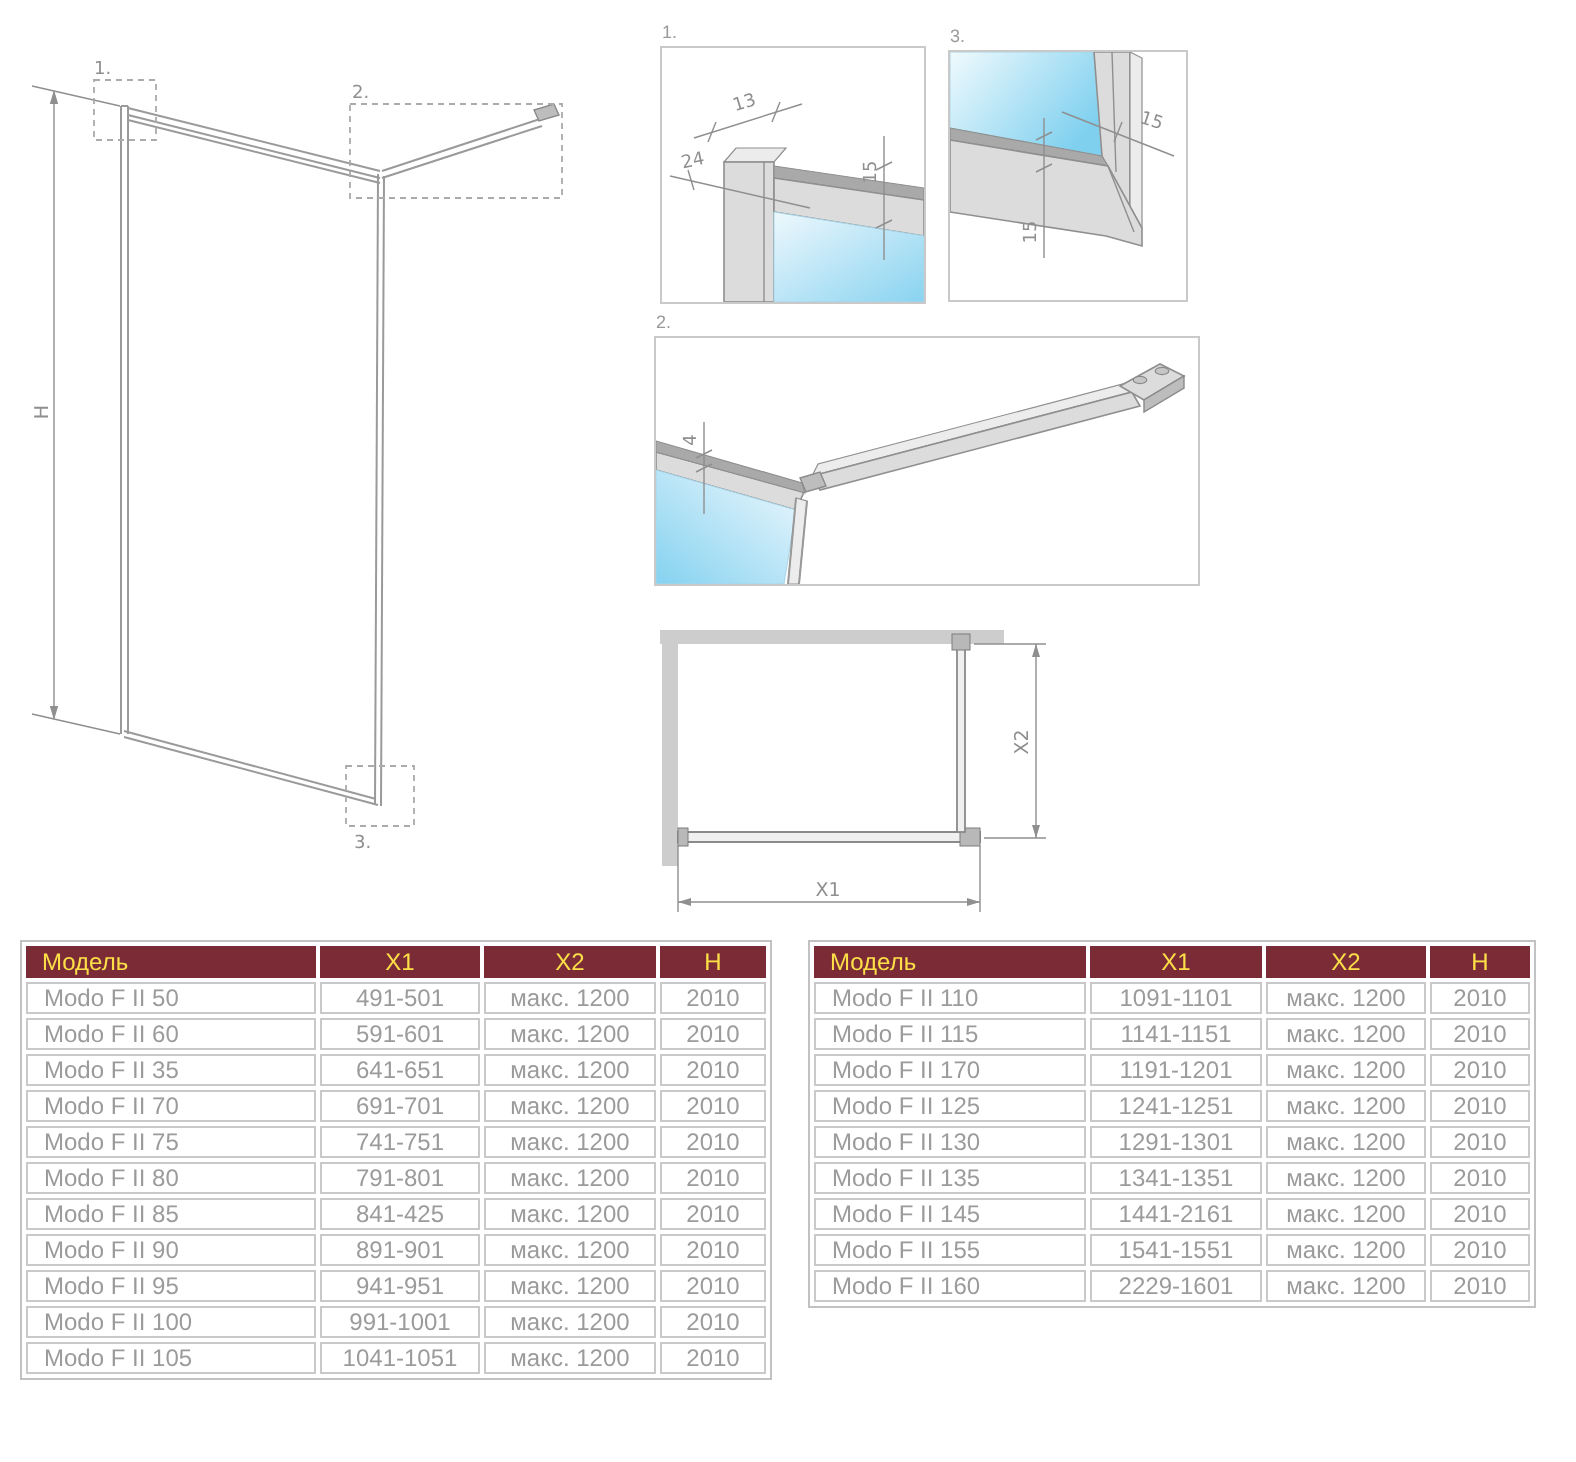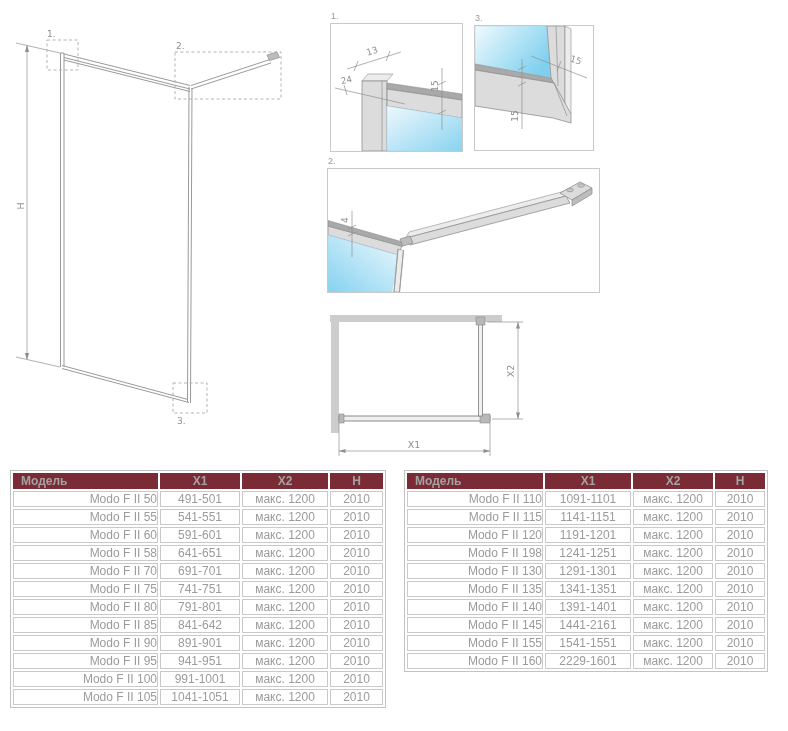--- a/index.html
+++ b/index.html
@@ -15,24 +15,24 @@
   .ln{stroke:#9a9a9a;stroke-width:1;fill:none}
   .thin{stroke:#8f8f8f;stroke-width:0.7;fill:none}
   .dash{stroke:#ababab;stroke-width:0.9;fill:none;stroke-dasharray:3 2.5}
   .arrow{fill:#8f8f8f;stroke:none}
   .frame{fill:#dcdcdc;stroke:#8f8f8f;stroke-width:0.8}
   .frame-dk{fill:#a9a9a9;stroke:#8f8f8f;stroke-width:0.6}
   .frame-lt{fill:#ececec;stroke:#8f8f8f;stroke-width:0.6}
   .metal{fill:#bdbdbd;stroke:#8a8a8a;stroke-width:0.7}
   .wall{fill:#cdcdcd;stroke:none}
   table{border-collapse:separate;border-spacing:2px;background:#fff;border:1px solid #c2c2c2;table-layout:fixed}
-  th{background:#7a2b36;color:#a3a3a3;font-size:12px;font-weight:bold;height:16px;text-align:center;overflow:hidden}
+  th{background:#7a2b36;color:#fde047;font-size:12px;font-weight:normal;height:16px;text-align:center;overflow:hidden}
   th.first{text-align:left;padding-left:8px}
   td{border:1px solid #c9c9c9;color:#9b9b9b;font-size:12px;height:14px;text-align:center;white-space:nowrap;overflow:hidden}
-  td:first-child{text-align:right;padding-left:8px}
+  td:first-child{text-align:left;padding-left:8px}
 </style>
 </head>
 <body>
 
 <div class="abs" style="left:0;top:0;width:788px;height:731px">
 
   <svg class="abs" style="left:0;top:0" width="330" height="462" viewBox="0 0 330 462">
 
     <g>
       <line class="thin" x1="60" y1="53" x2="16" y2="43"></line>
@@ -238,33 +238,27 @@
       </tr>
     </thead>
     <tbody>
         <tr>
           <td>Modo F II 50</td>
           <td>491-501</td>
           <td>макс. 1200</td>
           <td>2010</td>
         </tr>
         <tr>
-          <td>Modo F II 55</td>
-          <td>541-551</td>
-          <td>макс. 1200</td>
-          <td>2010</td>
-        </tr>
-        <tr>
           <td>Modo F II 60</td>
           <td>591-601</td>
           <td>макс. 1200</td>
           <td>2010</td>
         </tr>
         <tr>
-          <td>Modo F II 58</td>
+          <td>Modo F II 35</td>
           <td>641-651</td>
           <td>макс. 1200</td>
           <td>2010</td>
         </tr>
         <tr>
           <td>Modo F II 70</td>
           <td>691-701</td>
           <td>макс. 1200</td>
           <td>2010</td>
         </tr>
@@ -275,21 +269,21 @@
           <td>2010</td>
         </tr>
         <tr>
           <td>Modo F II 80</td>
           <td>791-801</td>
           <td>макс. 1200</td>
           <td>2010</td>
         </tr>
         <tr>
           <td>Modo F II 85</td>
-          <td>841-642</td>
+          <td>841-425</td>
           <td>макс. 1200</td>
           <td>2010</td>
         </tr>
         <tr>
           <td>Modo F II 90</td>
           <td>891-901</td>
           <td>макс. 1200</td>
           <td>2010</td>
         </tr>
         <tr>
@@ -335,50 +329,44 @@
           <td>макс. 1200</td>
           <td>2010</td>
         </tr>
         <tr>
           <td>Modo F II 115</td>
           <td>1141-1151</td>
           <td>макс. 1200</td>
           <td>2010</td>
         </tr>
         <tr>
-          <td>Modo F II 120</td>
+          <td>Modo F II 170</td>
           <td>1191-1201</td>
           <td>макс. 1200</td>
           <td>2010</td>
         </tr>
         <tr>
-          <td>Modo F II 198</td>
+          <td>Modo F II 125</td>
           <td>1241-1251</td>
           <td>макс. 1200</td>
           <td>2010</td>
         </tr>
         <tr>
           <td>Modo F II 130</td>
           <td>1291-1301</td>
           <td>макс. 1200</td>
           <td>2010</td>
         </tr>
         <tr>
           <td>Modo F II 135</td>
           <td>1341-1351</td>
           <td>макс. 1200</td>
           <td>2010</td>
         </tr>
         <tr>
-          <td>Modo F II 140</td>
-          <td>1391-1401</td>
-          <td>макс. 1200</td>
-          <td>2010</td>
-        </tr>
-        <tr>
           <td>Modo F II 145</td>
           <td>1441-2161</td>
           <td>макс. 1200</td>
           <td>2010</td>
         </tr>
         <tr>
           <td>Modo F II 155</td>
           <td>1541-1551</td>
           <td>макс. 1200</td>
           <td>2010</td>

